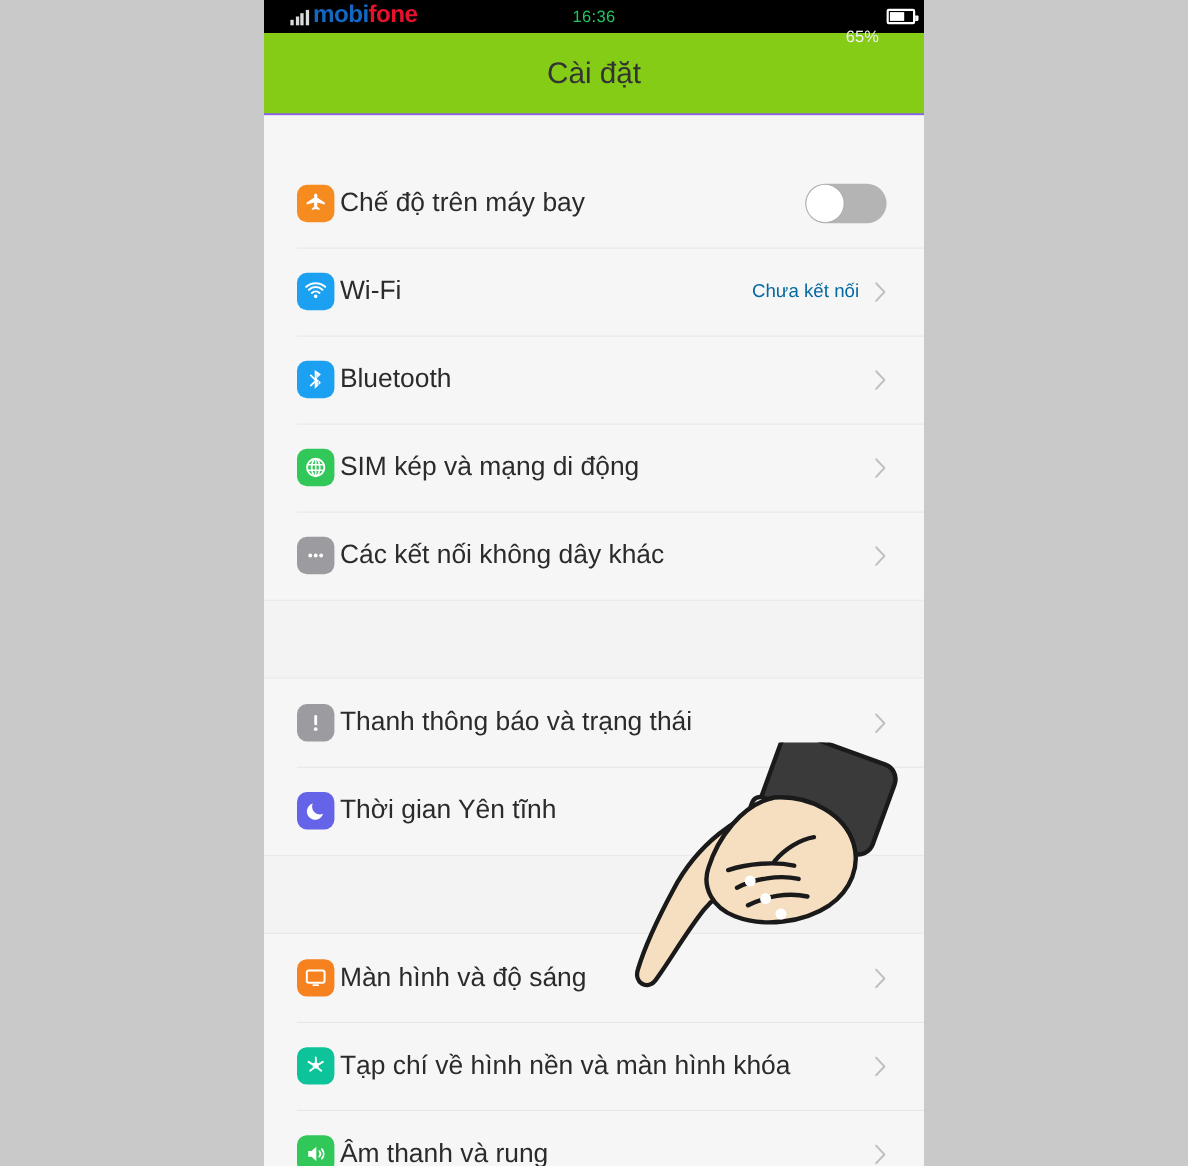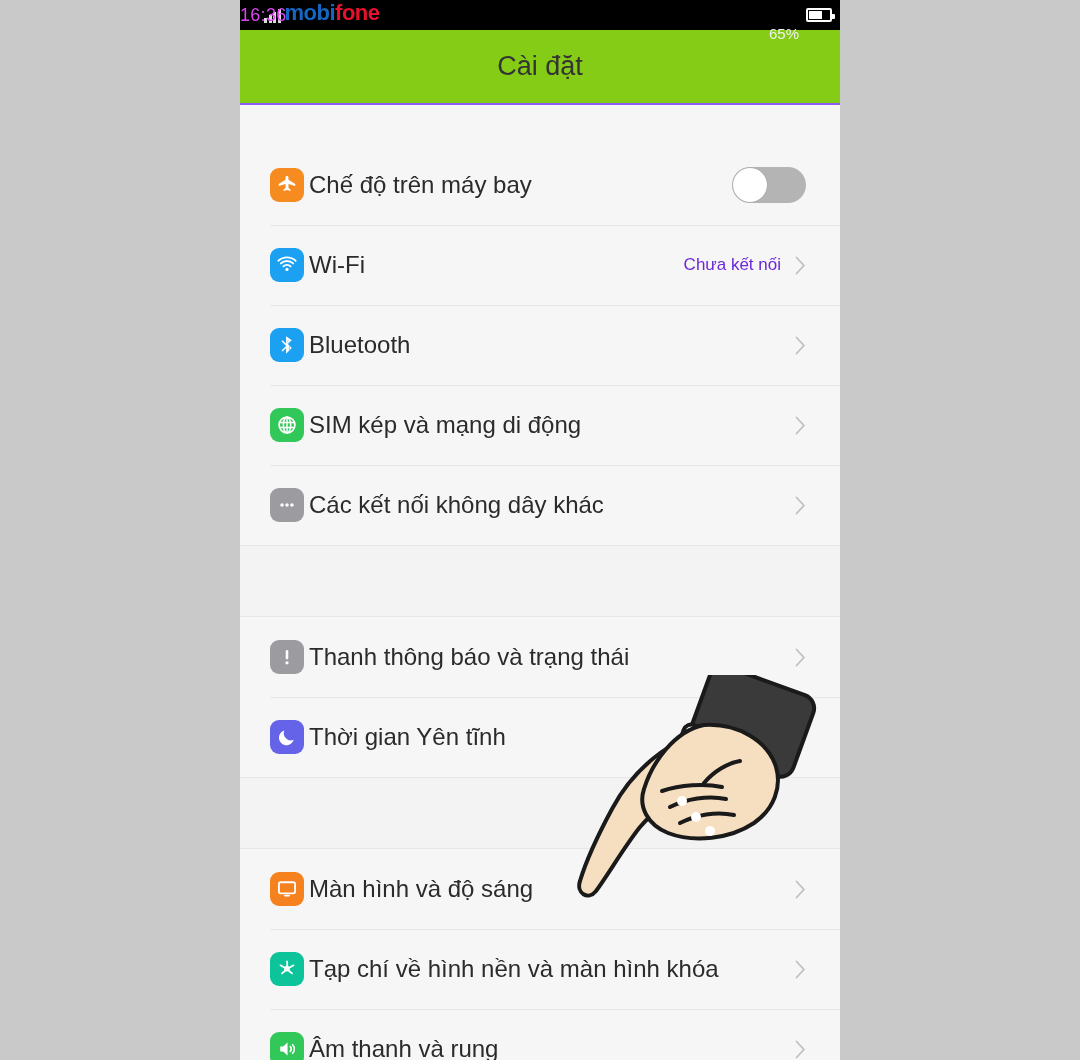--- a/index.html
+++ b/index.html
@@ -65,23 +65,23 @@
     font-weight: bold;
     letter-spacing: -0.5px;
     line-height: 30px;
     padding-bottom: 2px;
   }
   .carrier .c-mobi { color: #1268c3; }
   .carrier .c-fone { color: #e8112d; }
   .sb-time {
     position: absolute;
     left: 0; right: 0;
-    text-align: left;
-    font-size: 18px;
-    color: #d946ef;
+    text-align: center;
+    font-size: 15px;
+    color: #22c55e;
     letter-spacing: 0.3px;
   }
   .sb-right {
     position: absolute;
     right: 8px;
     display: flex;
     align-items: center;
     gap: 7px;
   }
   .sb-batt-pct {
@@ -174,21 +174,21 @@
   .ico svg { display: block; }
   .label {
     margin-left: 5px;
     font-size: 24px;
     color: #2b2b2b;
     white-space: nowrap;
   }
   .spacer { flex: 1; }
   .value {
     font-size: 17px;
-    color: #6d28d9;
+    color: #0369a1;
     margin-right: 14px;
     white-space: nowrap;
   }
   .chev {
     width: 11px;
     height: 19px;
     flex: 0 0 11px;
   }
   .chev svg { display: block; }
   

